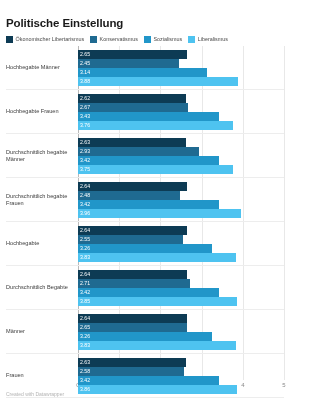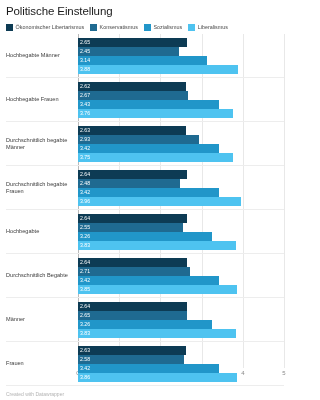--- a/index.html
+++ b/index.html
@@ -17,24 +17,24 @@
   }
   .chart-root {
     width: 290px;
     height: 400px;
     position: relative;
     box-sizing: border-box;
     padding: 4px 6px 0 6px;
   }
   .chart-title {
     font-size: 11.5px;
-    font-weight: normal;
+    font-weight: bold;
     color: #1a1a1a;
     letter-spacing: -0.1px;
-    margin: 1px 0 0 0;
+    margin: 13px 0 0 0;
     line-height: 13px;
   }
   .legend {
     display: flex;
     flex-direction: row;
     align-items: center;
     flex-wrap: nowrap;
     margin-top: 4px;
     margin-bottom: 2px;
     height: 10px;

